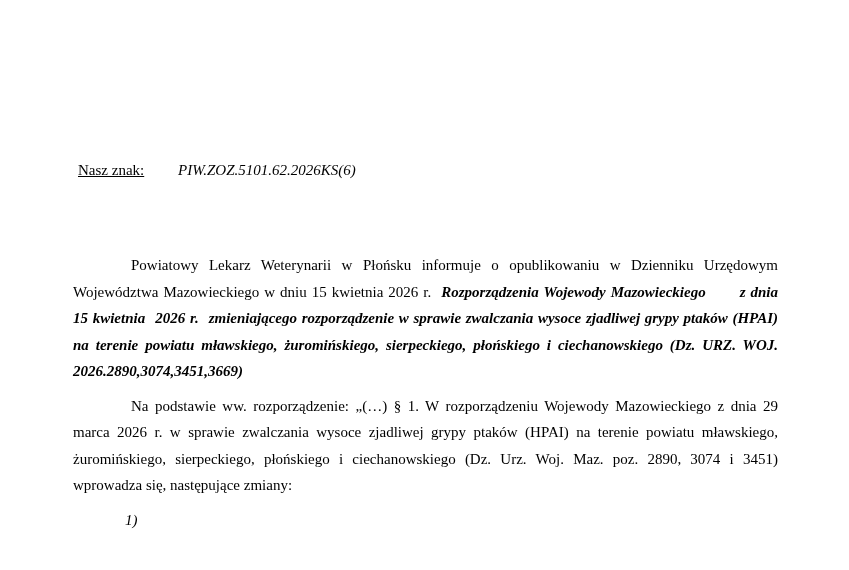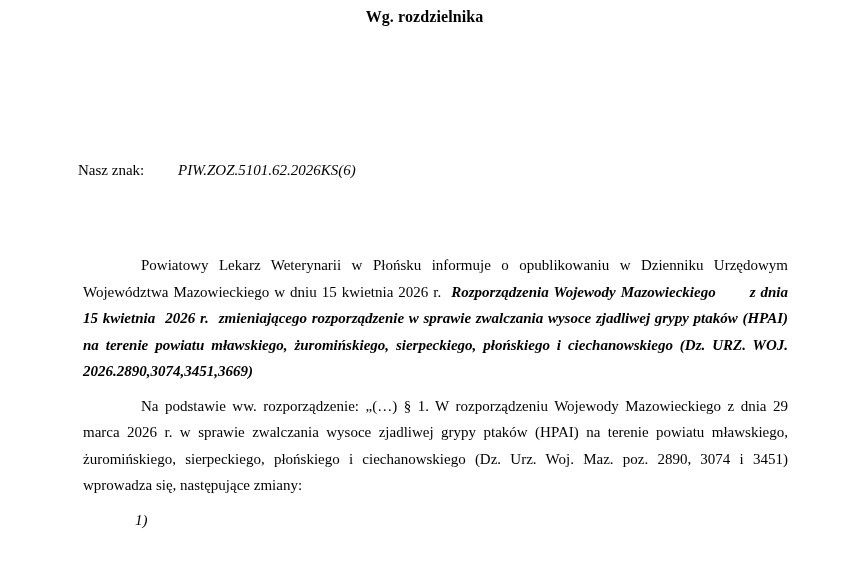--- a/index.html
+++ b/index.html
@@ -41,30 +41,31 @@
     position: absolute;
     left: 78px;
     top: 162px;
     width: 705px;
     font-size: 15px;
     white-space: nowrap;
   }
   .refline .ref-label {
     display: inline-block;
     width: 100px;
+    text-decoration: underline;
   }
   .refline .ref-value {
     display: inline-block;
     font-style: italic;
   }
 
   
   .body-block {
     position: absolute;
-    left: 83px;
+    left: 73px;
     top: 252px;
     width: 705px;
     font-size: 15px;
   }
 
   p.para {
     margin: 0;
     text-align: justify;
     text-justify: inter-word;
     line-height: 26.5px;
@@ -104,21 +105,20 @@
     left: 52px;
     top: 0;
     font-style: italic;
   }
 </style>
 </head>
 <body>
 
 <div class="page">
 
-  <div class="addressee">Wg. rozdzielnika</div>
 
   <div class="refline">
     <span class="ref-label">Nasz znak:</span><span class="ref-value">PIW.ZOZ.5101.62.2026KS(6)</span>
   </div>
 
   <div class="body-block">
 
     <p class="para indent"><span>Powiatowy Lekarz Weterynarii w Płońsku informuje o opublikowaniu w Dzienniku Urzędowym Województwa Mazowieckiego w dniu 15 kwietnia 2026 r.</span><span class="xsp"></span><span class="b-i">Rozporządzenia Wojewody Mazowieckiego</span><span class="xsp-lg"></span><span class="b-i">z dnia 15 kwietnia</span><span class="xsp"></span><span class="b-i">2026 r.</span><span class="xsp"></span><span class="b-i">zmieniającego rozporządzenie w sprawie zwalczania wysoce zjadliwej grypy ptaków (HPAI) na terenie powiatu mławskiego, żuromińskiego, sierpeckiego, płońskiego i ciechanowskiego (Dz. URZ. WOJ. 2026.2890,3074,3451,3669)</span></p>
 
     <div class="gap-sm"></div>

